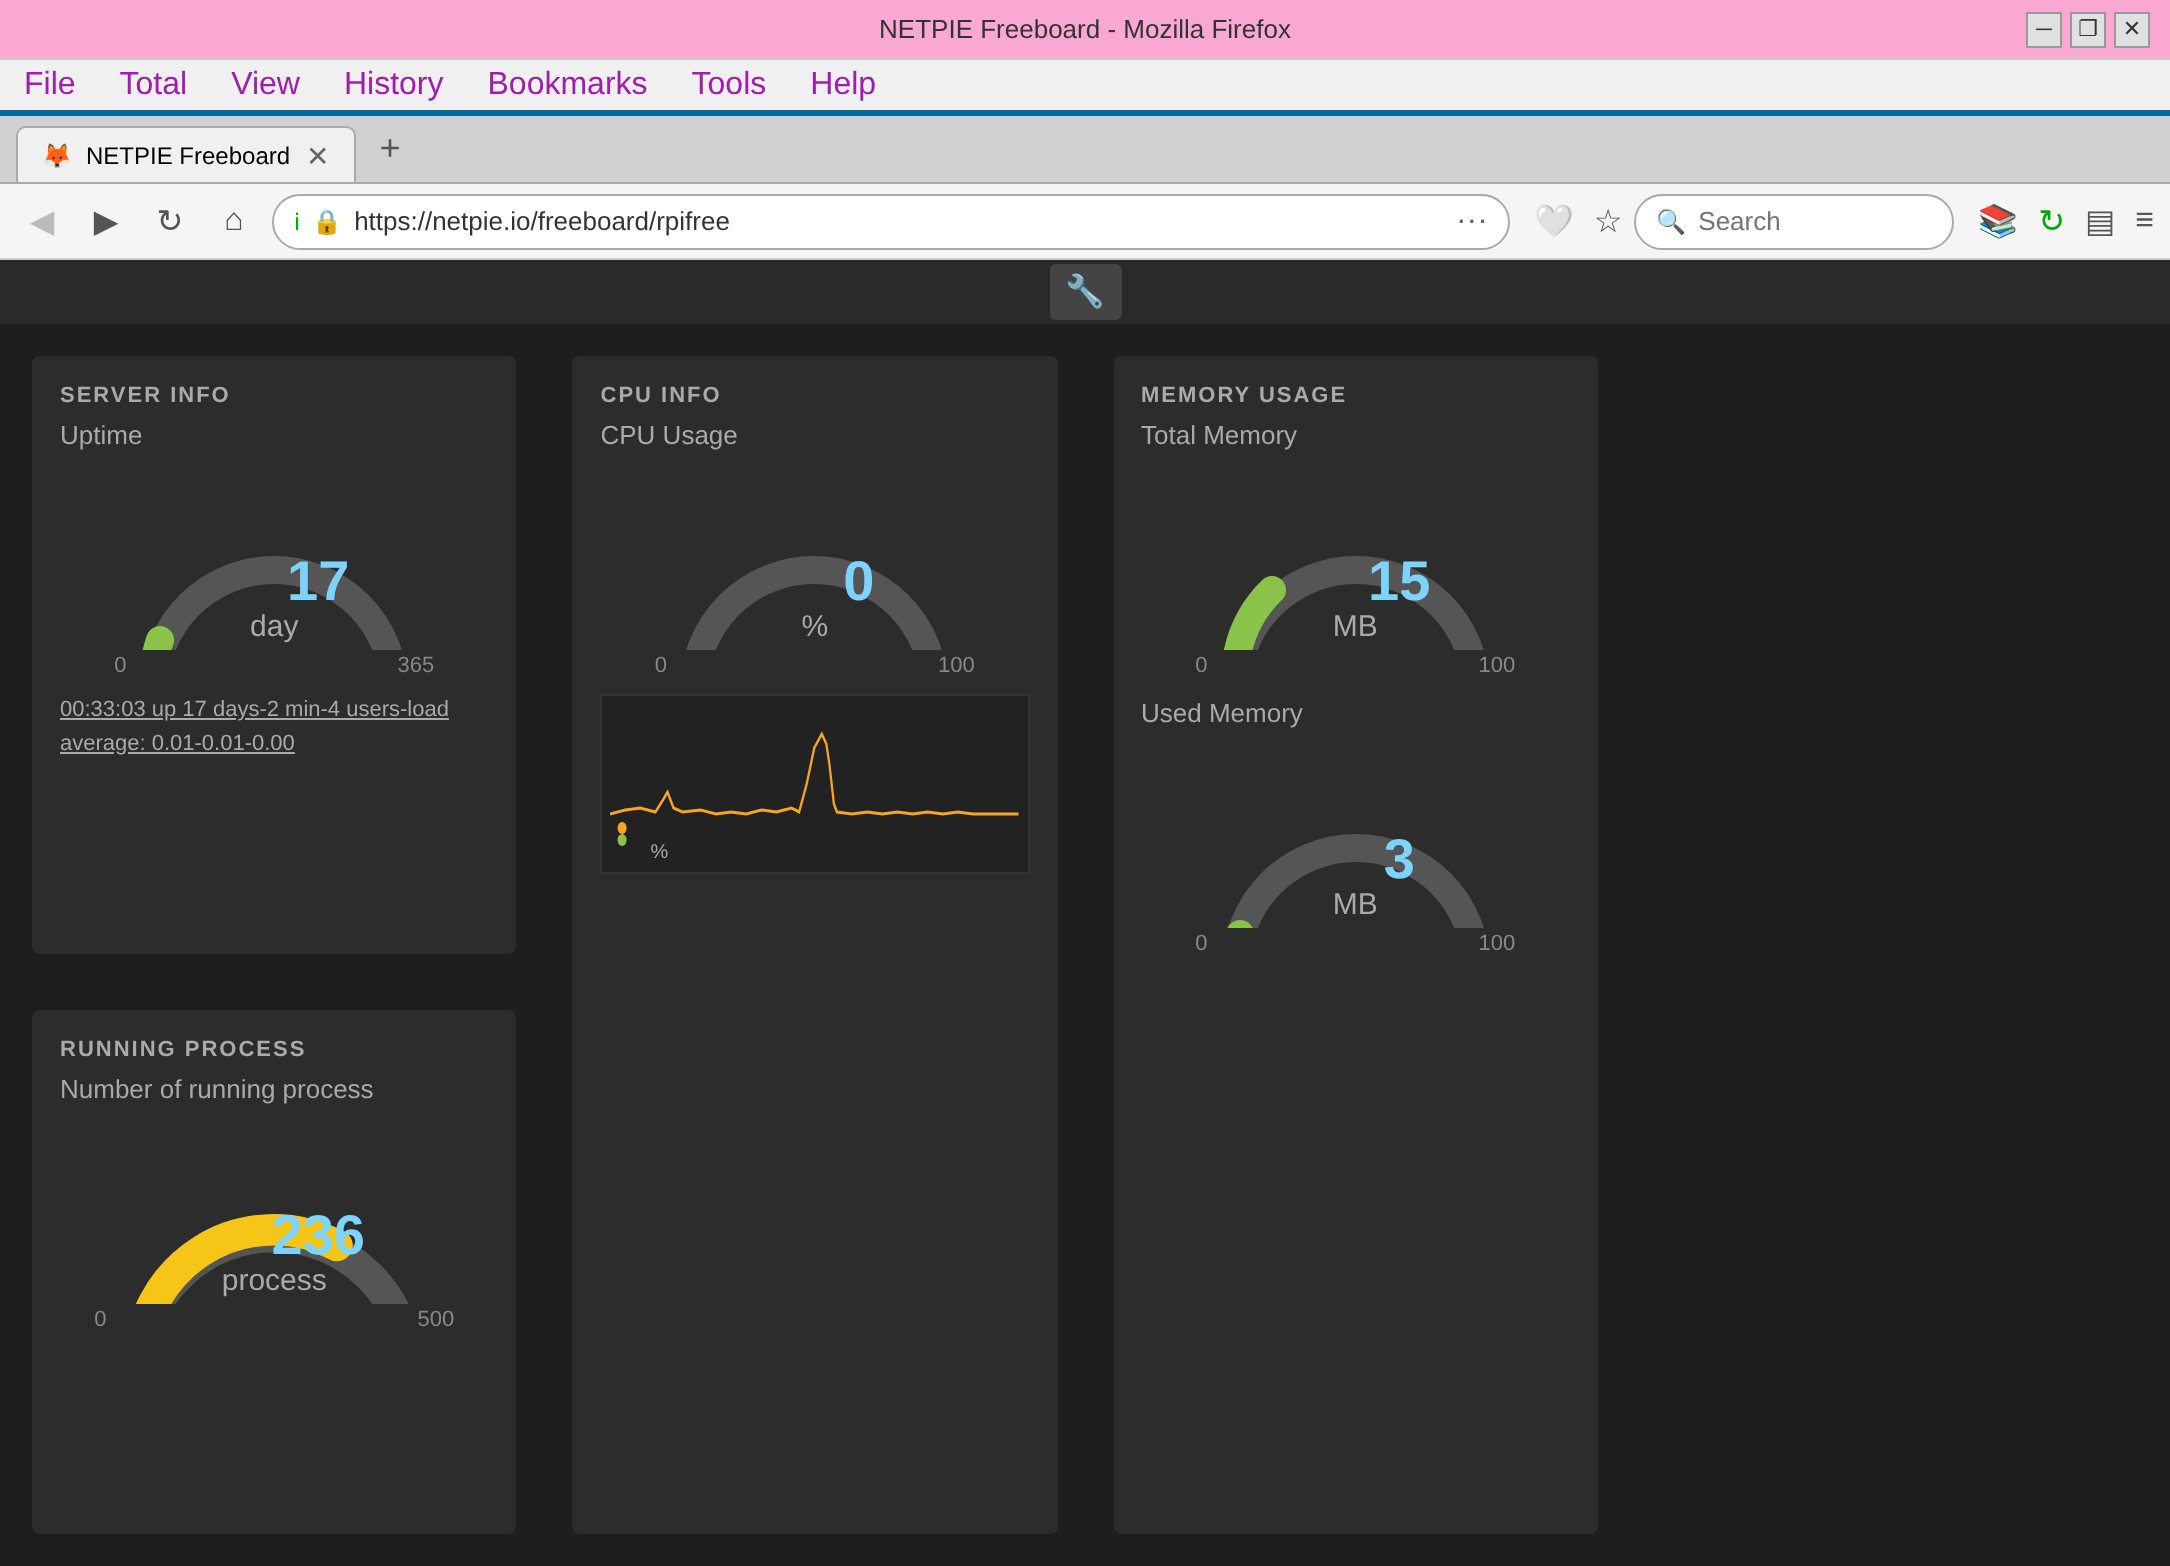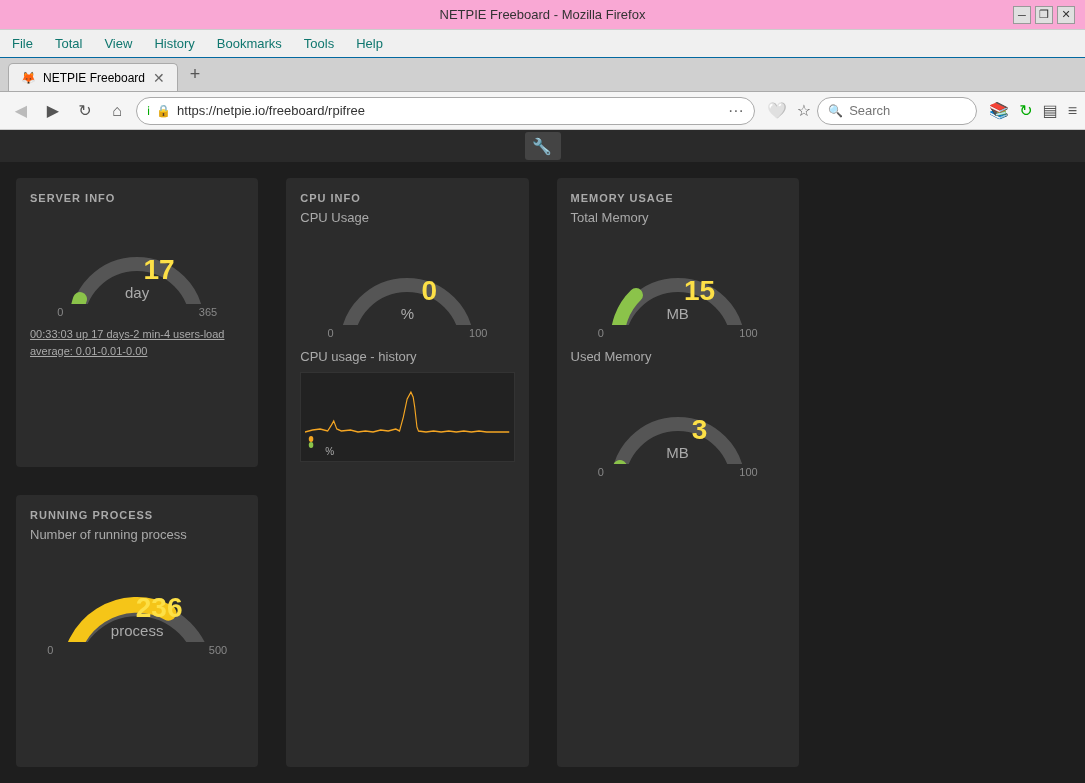--- a/index.html
+++ b/index.html
@@ -34,23 +34,23 @@
       background: #e0e0e0;
     }
 
     .menu-bar {
       background: #f0f0f0;
       height: 28px;
       display: flex;
       align-items: center;
       padding: 0 8px;
       gap: 14px;
-      font-size: 13px;
-      color: #0f766e;
-      border-bottom: 1px solid #0369a1;
+      font-size: 16px;
+      color: #a21caf;
+      border-bottom: 3px solid #0369a1;
     }
     .menu-bar span { cursor: pointer; padding: 2px 4px; }
 
     .tab-bar {
       background: #d0d0d0;
       height: 34px;
       display: flex;
       align-items: flex-end;
       padding: 0 8px;
       border-bottom: 1px solid #aaa;
@@ -209,21 +209,21 @@
     .gauge-value {
       position: absolute;
       bottom: 2px;
       left: 50%;
       transform: translateX(-50%);
       text-align: center;
     }
     .gauge-value .number {
       font-size: 28px;
       font-weight: bold;
-      color: #fde047;
+      color: #7dd3fc;
       display: block;
       line-height: 1;
       margin-left: 44px;
     }
     .gauge-value .unit {
       font-size: 15px;
       color: #aaa;
     }
     .gauge-labels {
       display: flex;
@@ -321,20 +321,21 @@
 </div>
 
 <div class="freeboard-toolbar">
   <button class="wrench-btn">🔧</button>
 </div>
 
 <div class="dashboard">
 
   <div class="card server-info-card">
     <div class="card-title">SERVER INFO</div>
+    <div class="card-subtitle">Uptime</div>
     <div class="gauge-container">
       <div class="gauge-wrapper">
         <svg viewBox="0 0 160 160">
 
           <path d="M 20 110 A 60 60 0 0 1 140 110" fill="none" stroke="#555" stroke-width="14" stroke-linecap="round"></path>
 
           <path d="M 20 110 A 60 60 0 0 1 23 85" fill="none" stroke="#8bc34a" stroke-width="14" stroke-linecap="round"></path>
         </svg>
         <div class="gauge-value">
           <span class="number">17</span>
@@ -364,21 +365,20 @@
           <span class="number">0</span>
           <span class="unit">%</span>
         </div>
       </div>
       <div class="gauge-labels">
         <span>0</span>
         <span>100</span>
       </div>
     </div>
 
-    <div class="card-subtitle" style="margin-top:10px;">CPU usage - history</div>
     <div class="chart-container">
       <svg width="100%" height="75" viewBox="0 0 270 75" preserveAspectRatio="none">
 
         <polyline points="0,55 10,53 20,52 30,54 35,48 38,44 42,52 48,54 60,53 70,55 80,54 90,55 100,53 110,54 115,53 120,52 125,54 130,40 135,22 140,15 143,20 145,30 148,50 150,54 160,55 170,54 180,55 190,54 200,55 210,54 220,55 230,54 240,55 250,55 260,55 270,55" fill="none" stroke="#f5a623" stroke-width="1.5"></polyline>
 
         <circle cx="8" cy="62" r="3" fill="#f5a623"></circle>
         <circle cx="8" cy="68" r="3" fill="#8bc34a"></circle>
       </svg>
       <div style="position:absolute; bottom:4px; left:24px; font-size:10px; color:#aaa;">%</div>
     </div>

